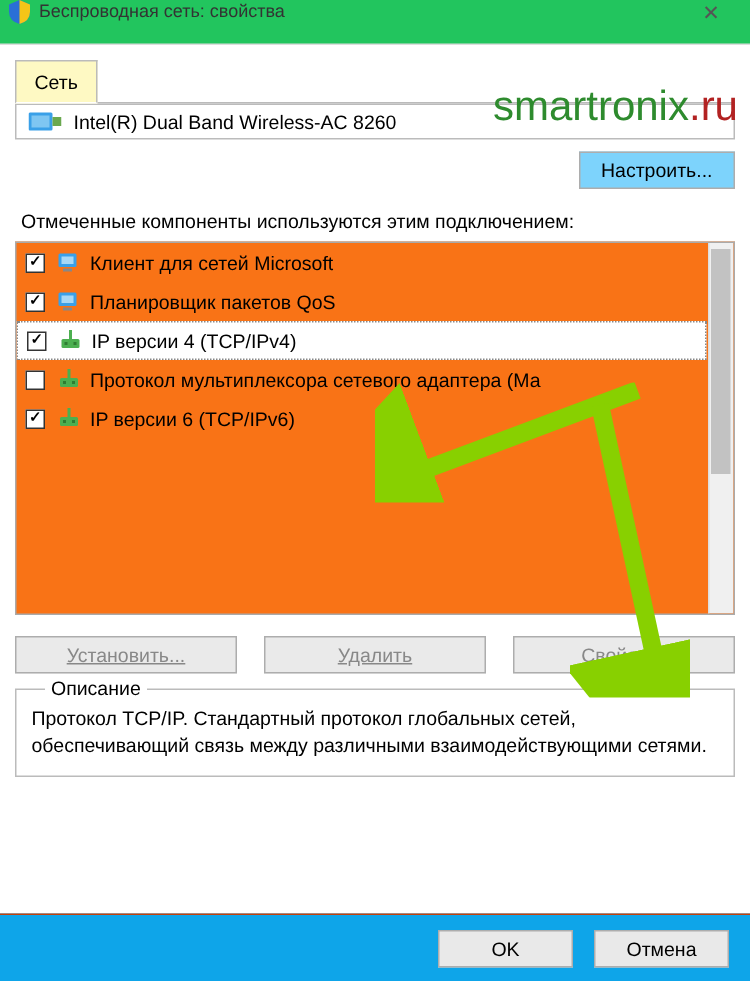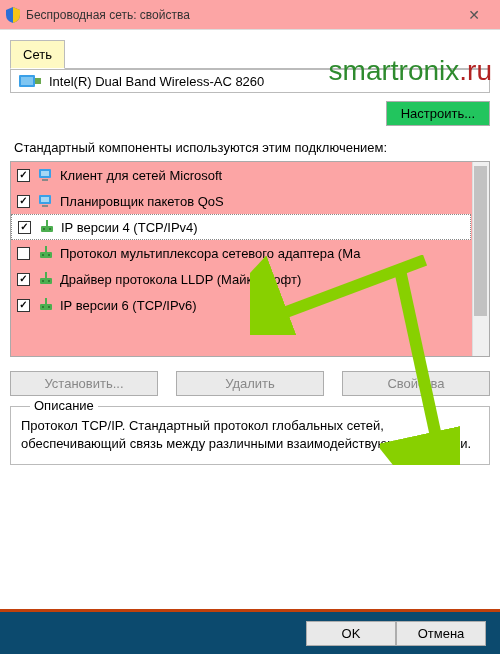--- a/index.html
+++ b/index.html
@@ -1,47 +1,47 @@
 <!DOCTYPE html>
 <html><head>
 <meta charset="utf-8">
 <style>
   * { box-sizing: border-box; font-family: 'Segoe UI', Tahoma, sans-serif; }
   body { margin: 0; background: #fff; width: 500px; height: 654px; position: relative; overflow: hidden; }
-  .titlebar { height: 30px; background: #fca5a5; border-bottom: 1px solid #ddd; display: flex; align-items: center; padding: 0 6px; }
+  .titlebar { height: 30px; background: #22c55e; border-bottom: 1px solid #ddd; display: flex; padding: 0 6px; }
   .titlebar .icon-shield { width: 14px; height: 16px; margin-right: 6px; }
   .titlebar .title { font-size: 12px; color: #333; flex: 1; }
   .titlebar .close { width: 40px; text-align: center; color: #555; font-size: 14px; cursor: pointer; }
   .watermark { position: absolute; top: 55px; right: 8px; font-size: 28px; font-weight: 500; z-index: 10; }
   .watermark .g { color: #2e8b2e; text-align: center; }
   .watermark .r { color: #b22222; }
   .content { padding: 6px 10px 0 10px; }
   .tabs { display: flex; border-bottom: 1px solid #bbb; margin-top: 4px; }
   .tab { border: 1px solid #bbb; border-bottom: 1px solid #fff; background: #fef9c3; padding: 6px 12px; font-size: 13px; margin-bottom: -1px; position: relative; top: 0; }
   .section-label { font-size: 13px; margin: 14px 4px 6px 4px; }
   .adapter-box { border: 1px solid #bbb; padding: 6px 8px; display: flex; align-items: center; height: 24px; }
   .adapter-box .nic-icon { width: 22px; height: 18px; margin-right: 8px; }
   .adapter-box .name { font-size: 13px; }
   .btn-row-right { display:flex; justify-content:flex-end; margin:8px 0 4px 0; }
-  .btn { border: 1px solid #adadad; background: #22c55e; font-size: 13px; padding: 4px 14px; cursor: pointer; min-width: 90px; text-align:center; }
+  .btn { border: 1px solid #adadad; background: #7dd3fc; font-size: 13px; padding: 4px 14px; cursor: pointer; min-width: 90px; text-align:center; }
   .btn.disabled { color: #888; background: #eaeaea; }
-  .components { border: 1px solid #aaa; height: 196px; overflow: hidden; background:#fca5a5; position:relative; }
+  .components { border: 1px solid #aaa; height: 249px; overflow: hidden; background:#f97316; position:relative; }
   .scrollbar-v { position:absolute; right:0; top:0; bottom:0; width:17px; background:#f0f0f0; border-left:1px solid #ddd; }
   .scroll-thumb { position:absolute; right:2px; top:4px; width:13px; height:150px; background:#c2c2c2; }
   .comp-row { display:flex; align-items:center; height:26px; padding:0 6px; font-size:13px; white-space:nowrap; }
   .comp-row.selected { background:#fff; border:1px dotted #888; margin:0 18px 0 0; }
   .chk { width:13px; height:13px; border:1px solid #333; margin-right:8px; display:flex; align-items:center; justify-content:center; font-size:10px; line-height:1; background:#fff; }
   .chk.checked::before { content:"✓"; font-weight:bold; }
   .comp-icon { width:16px; height:16px; margin-right:6px; flex-shrink:0; }
   .action-btns { display:flex; gap:18px; margin:14px 0 10px 0; }
-  .action-btns .btn { flex:1; }
+  .action-btns .btn { flex:1;text-decoration:underline; }
   .group { border:1px solid #bbb; padding:10px 10px 12px 10px; position:relative; margin-top:10px; }
   .group .legend { position:absolute; top:-9px; left:19px; background:#fff; padding:0 4px; font-size:13px; }
   .desc { font-size:13px; line-height:1.35; }
-  .footer { position:absolute; bottom:0; left:0; right:0; height:45px; background:#0c4a6e; border-top:3px solid #c2410c; display:flex; justify-content:flex-end; align-items:center; padding:0 14px; }
+  .footer { position:absolute; bottom:0; left:0; right:0; height:45px; background:#0ea5e9; border-top:1px solid #c2410c; display:flex; justify-content:flex-end; align-items:center; padding:0 14px; gap:14px; }
   
   .arrow { position:absolute; pointer-events:none; z-index:5; }
 </style>
 </head>
 <body>
 
 <div class="titlebar">
   <svg class="icon-shield" viewBox="0 0 14 16">
     <path d="M7 0 L14 3 L14 8 Q14 14 7 16 Q0 14 0 8 L0 3 Z" fill="#2a6fd6"></path>
     <path d="M7 0 L7 16 Q14 14 14 8 L14 3 Z" fill="#f5c518"></path>
@@ -66,21 +66,21 @@
       <rect x="2" y="5" width="12" height="8" fill="#7fc6f2"></rect>
       <rect x="16" y="6" width="6" height="6" fill="#6aa84f"></rect>
     </svg>
     <span class="name">Intel(R) Dual Band Wireless-AC 8260</span>
   </div>
 
   <div class="btn-row-right">
     <div class="btn">Настроить...</div>
   </div>
 
-  <div class="section-label">Стандартный компоненты используются этим подключением:</div>
+  <div class="section-label">Отмеченные компоненты используются этим подключением:</div>
 
   <div class="components">
     <div class="scrollbar-v">
       <div class="scroll-thumb"></div>
     </div>
     <div id="comp-rows">
         <div class="comp-row">
           <span class="chk checked"></span>
           <span><svg class="comp-icon" viewBox="0 0 16 16">
               <rect x="1" y="3" width="12" height="9" rx="1" fill="#3aa0e8"></rect>
@@ -119,30 +119,20 @@
           <span>Протокол мультиплексора сетевого адаптера (Ма</span>
         </div>
         <div class="comp-row">
           <span class="chk checked"></span>
           <span><svg class="comp-icon" viewBox="0 0 16 16">
               <rect x="2" y="8" width="12" height="6" rx="1" fill="#4caf50"></rect>
               <rect x="7" y="2" width="2" height="6" fill="#4caf50"></rect>
               <rect x="4" y="10" width="2" height="2" fill="#2e7d32"></rect>
               <rect x="10" y="10" width="2" height="2" fill="#2e7d32"></rect>
             </svg></span>
-          <span>Драйвер протокола LLDP (Майкрософт)</span>
-        </div>
-        <div class="comp-row">
-          <span class="chk checked"></span>
-          <span><svg class="comp-icon" viewBox="0 0 16 16">
-              <rect x="2" y="8" width="12" height="6" rx="1" fill="#4caf50"></rect>
-              <rect x="7" y="2" width="2" height="6" fill="#4caf50"></rect>
-              <rect x="4" y="10" width="2" height="2" fill="#2e7d32"></rect>
-              <rect x="10" y="10" width="2" height="2" fill="#2e7d32"></rect>
-            </svg></span>
           <span>IP версии 6 (TCP/IPv6)</span>
         </div>
       </div>
   </div>
 
   <div class="action-btns">
     <div class="btn disabled">Установить...</div>
     <div class="btn disabled">Удалить</div>
     <div class="btn disabled">Свойства</div>
   </div>

